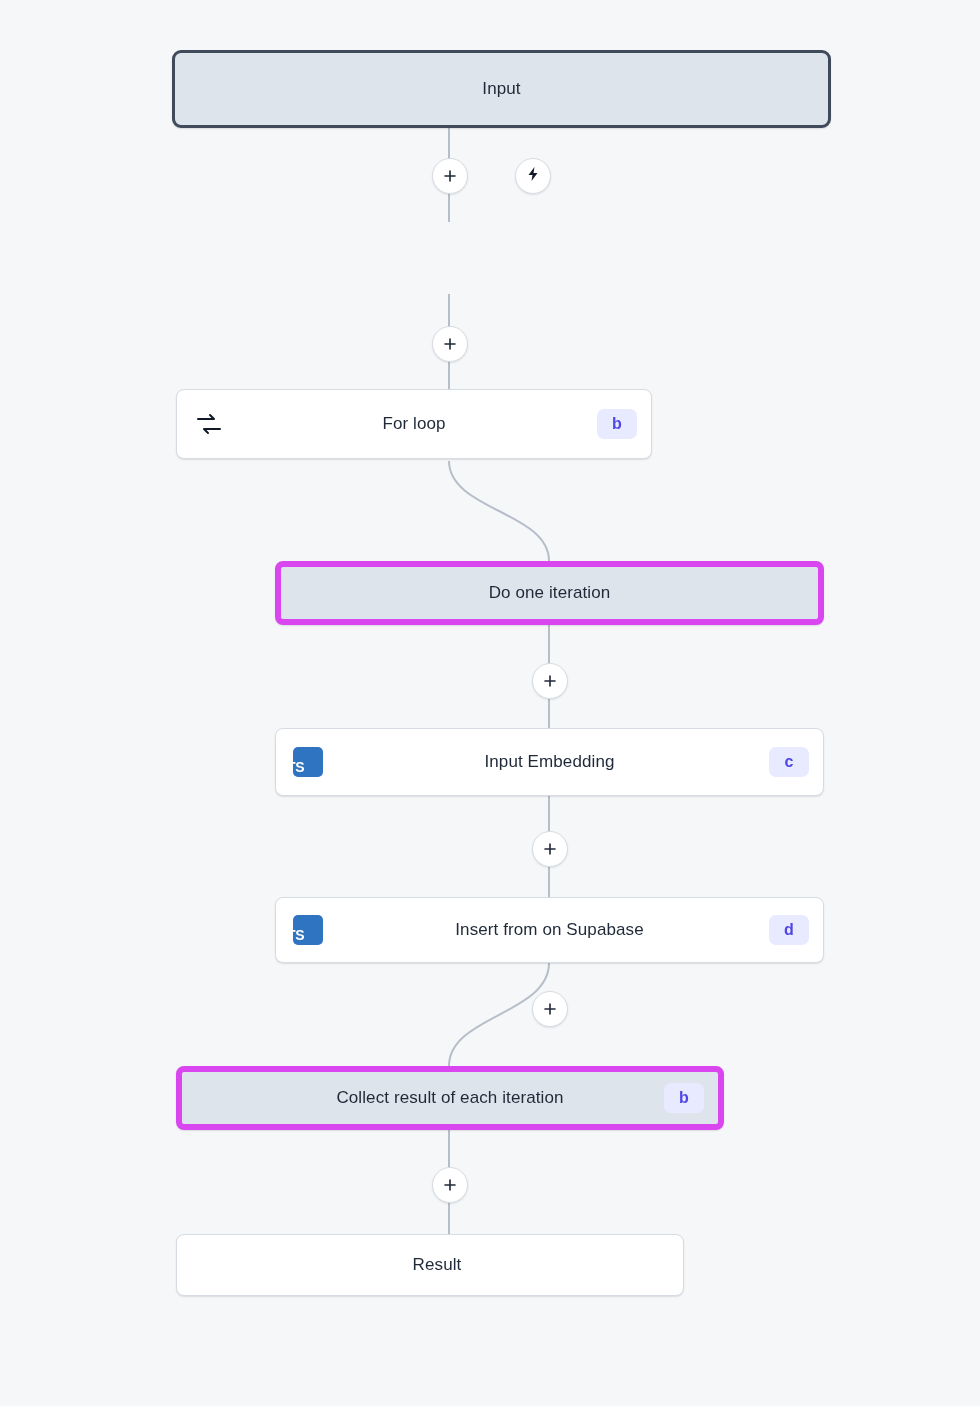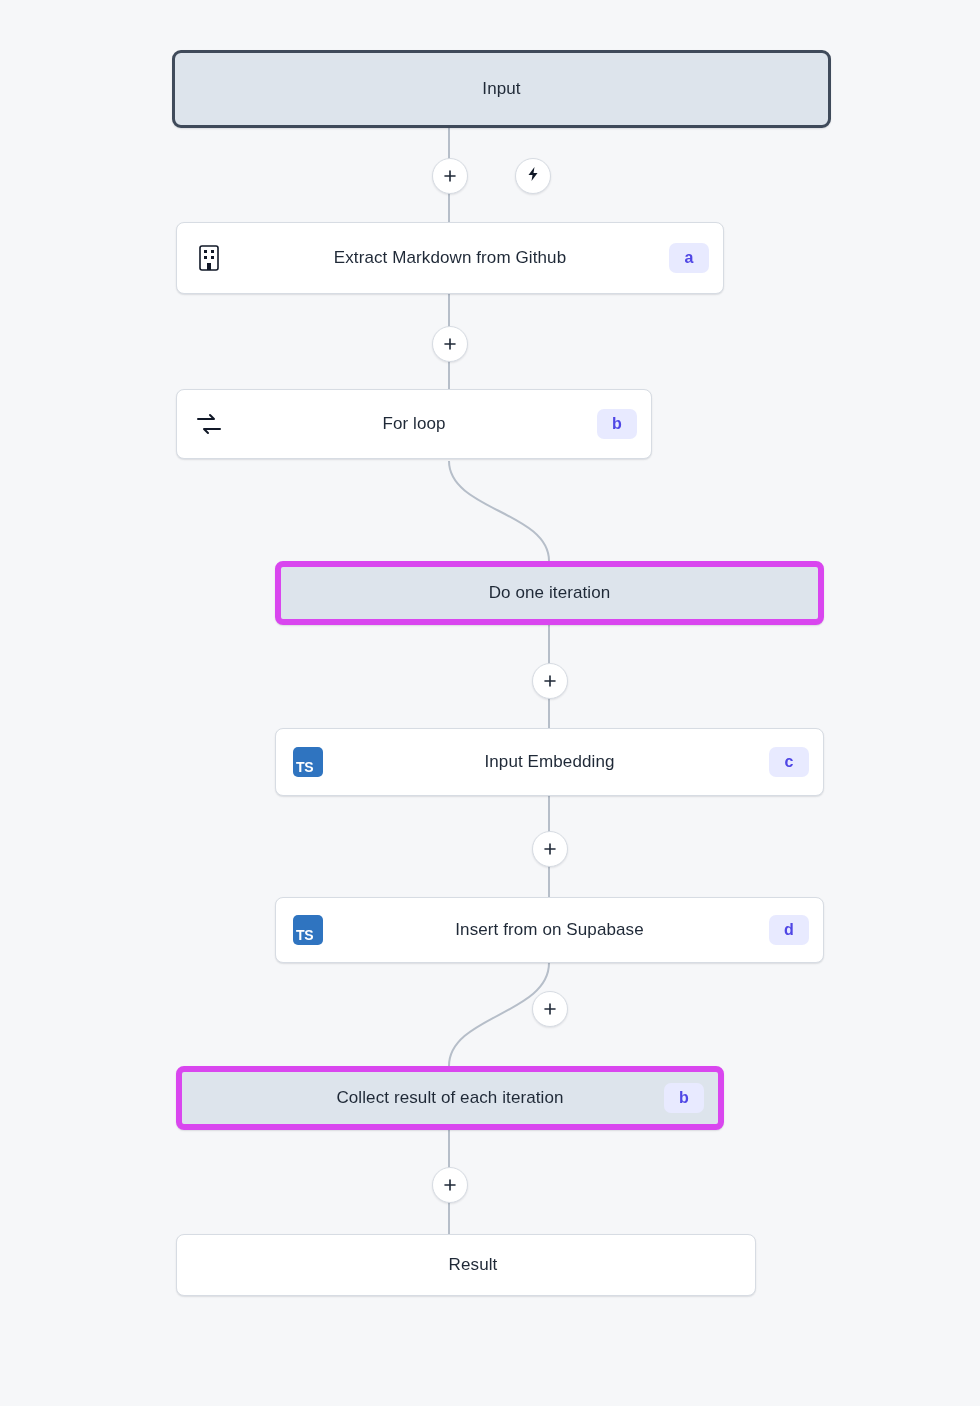--- a/index.html
+++ b/index.html
@@ -86,21 +86,21 @@
     height: 30px;
     border-radius: 5px;
     background: #2f74c0;
     color: #ffffff;
     font-size: 14px;
     font-weight: bold;
     display: flex;
     align-items: flex-end;
     justify-content: flex-end;
     box-sizing: border-box;
-    padding: 0 10px 2px 0;
+    padding: 0 19px 2px 0;
     letter-spacing: -0.5px;
   }
   .plus-btn {
     position: absolute;
     width: 34px;
     height: 34px;
     border-radius: 50%;
     background: #ffffff;
     border: 1px solid #d7dce3;
     box-shadow: 0 1px 2px rgba(15, 23, 42, 0.10);
@@ -154,34 +154,20 @@
   </div>
 
   <div class="bolt-btn" style="left:515px; top:158px;">
     <span>
       <svg width="16" height="16" viewBox="0 0 16 16">
         <path d="M9.5 1 L3.5 9 H7.5 L6.5 15 L12.5 7 H8.5 Z" fill="#111827"></path>
       </svg>
     </span>
   </div>
 
-  <div class="node node-plain" style="left:176px; top:222px; width:548px; height:72px;">
-    <span class="node-icon">
-      <svg width="26" height="28" viewBox="0 0 26 28">
-        <rect x="4" y="2" width="18" height="24" rx="2" fill="none" stroke="#111827" stroke-width="1.6"></rect>
-        <rect x="8" y="6" width="3" height="3" fill="#111827"></rect>
-        <rect x="15" y="6" width="3" height="3" fill="#111827"></rect>
-        <rect x="8" y="12" width="3" height="3" fill="#111827"></rect>
-        <rect x="15" y="12" width="3" height="3" fill="#111827"></rect>
-        <rect x="11" y="19" width="4" height="7" fill="#111827"></rect>
-      </svg>
-    </span>
-    <span class="label">Extract Markdown from Github</span>
-    <span class="badge">a</span>
-  </div>
 
   <div class="plus-btn" style="left:432px; top:326px;">
     <span>
       <svg width="16" height="16" viewBox="0 0 16 16" fill="none" stroke="#1f2937" stroke-width="1.6" stroke-linecap="round">
         <path d="M8 3 V13 M3 8 H13"></path>
       </svg>
     </span>
   </div>
 
   <div class="node node-plain" style="left:176px; top:389px; width:476px; height:70px;">
@@ -245,17 +231,17 @@
   </div>
 
   <div class="plus-btn" style="left:432px; top:1167px;">
     <span>
       <svg width="16" height="16" viewBox="0 0 16 16" fill="none" stroke="#1f2937" stroke-width="1.6" stroke-linecap="round">
         <path d="M8 3 V13 M3 8 H13"></path>
       </svg>
     </span>
   </div>
 
-  <div class="node node-plain" style="left:176px; top:1234px; width:580px; height:62px;padding-left:14px;">
+  <div class="node node-plain" style="left:176px; top:1234px; width:508px; height:62px;padding-left:14px;">
     <span class="label">Result</span>
   </div>
 
 </div>
 
 </body></html>

